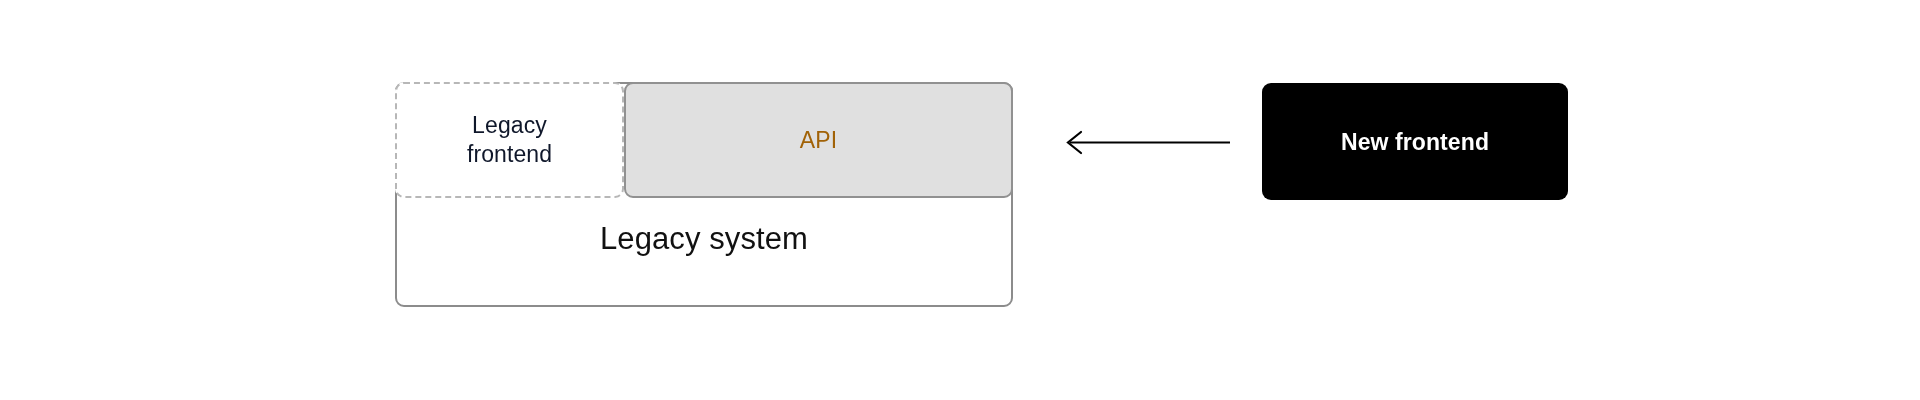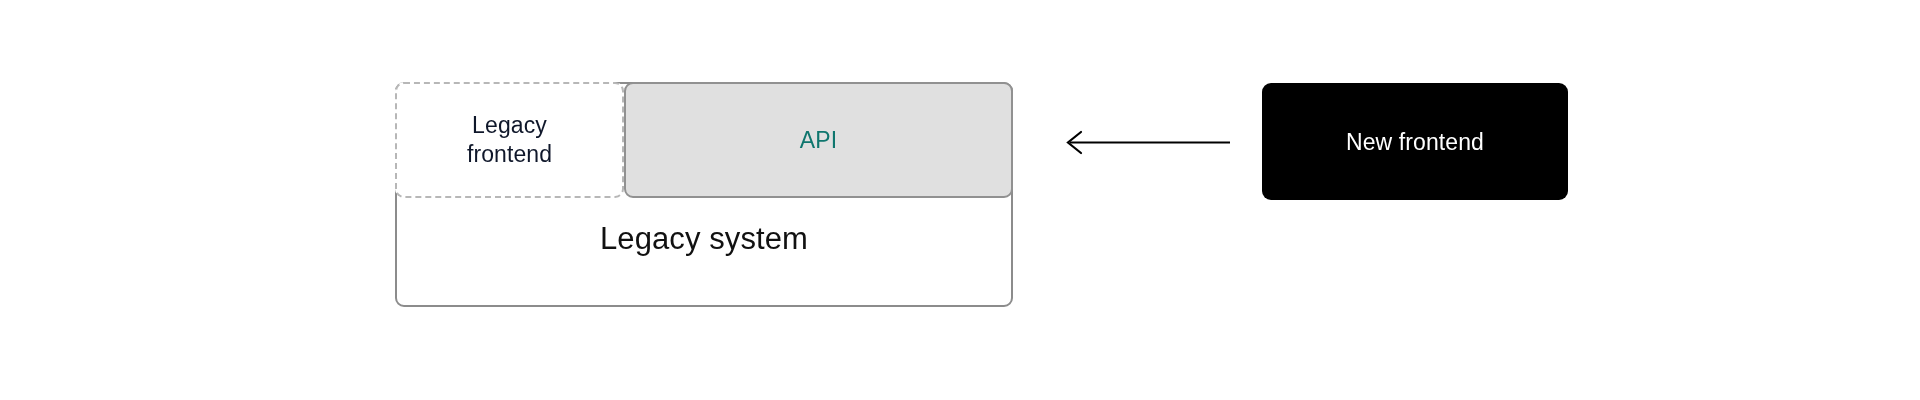--- a/index.html
+++ b/index.html
@@ -86,21 +86,21 @@
   }
   .api-label {
     position: absolute;
     left: 0;
     right: 0;
     top: 50%;
     transform: translateY(-50%);
     text-align: center;
     font-size: 23px;
     line-height: 28px;
-    color: #0f766e;
+    color: #a16207;
     letter-spacing: 0.1px;
   }
 
   
   .arrow-svg {
     position: absolute;
     left: 1055px;
     top: 122px;
     width: 180px;
     height: 42px;
@@ -122,20 +122,21 @@
     position: absolute;
     left: 0;
     right: 0;
     top: 50%;
     transform: translateY(-50%);
     text-align: center;
     font-size: 23px;
     line-height: 28px;
     color: #ffffff;
     letter-spacing: 0.1px;
+    font-weight: bold;
   }
 </style>
 </head>
 <body>
 
 <div id="diagram-canvas">
 
   <div class="legacy-system-box">
     <div class="legacy-system-label">Legacy system</div>
   </div>

